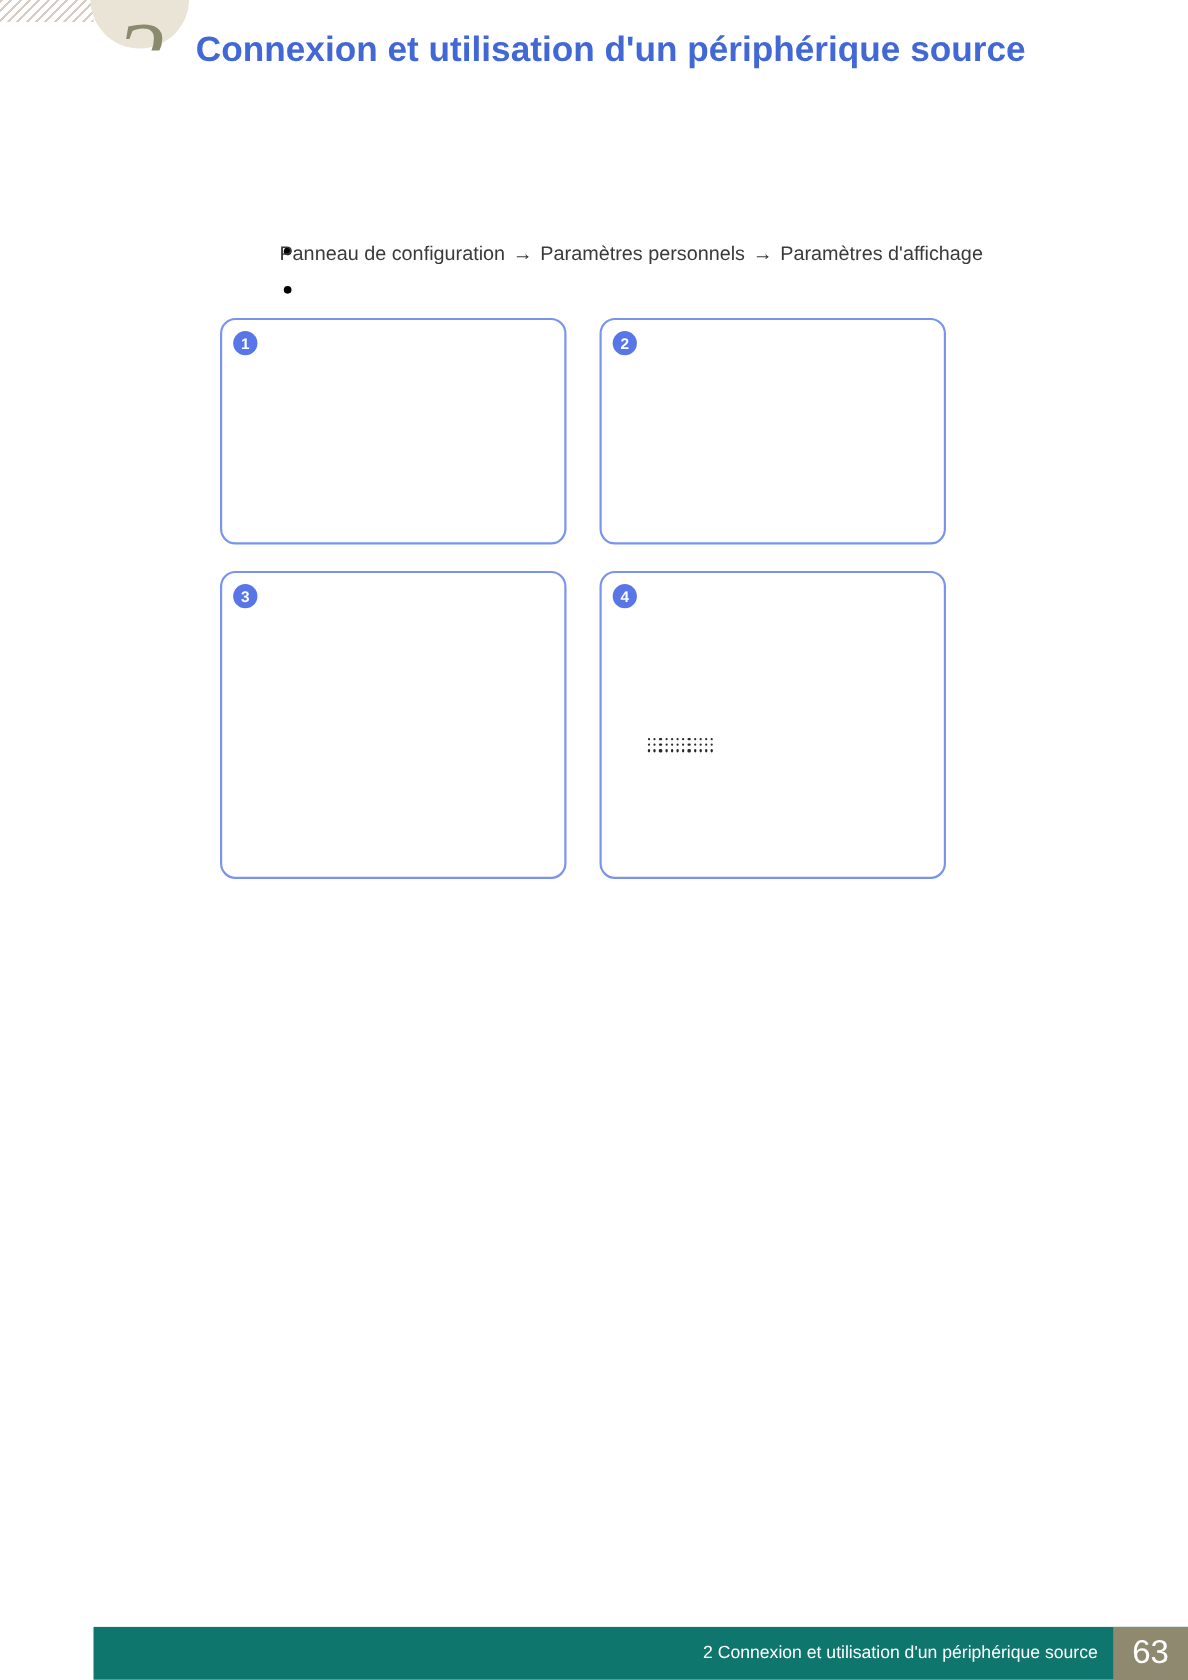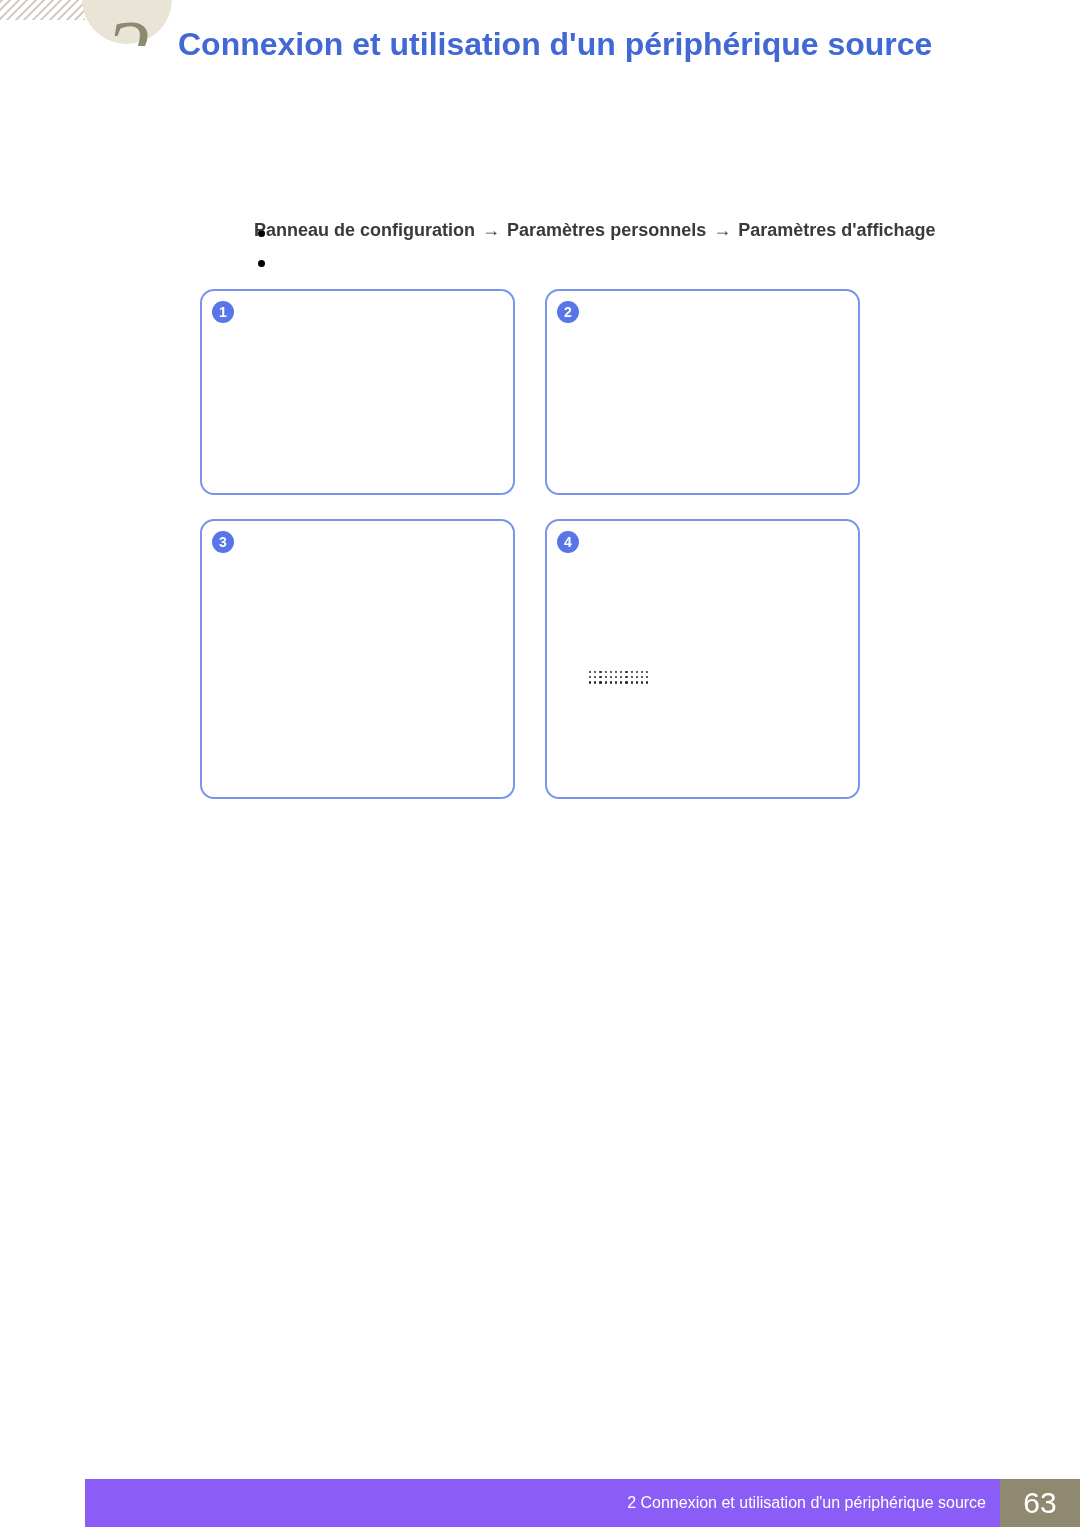--- a/index.html
+++ b/index.html
@@ -73,24 +73,23 @@
     font-weight: 700;
   }
   .nav-path-block {
     position: absolute;
     left: 250px;
     top: 218px;
     width: 720px;
   }
   .nav-row {
     display: flex;
-    align-items: center;
+    align-items: flex-start;
     gap: 4px;
     margin-bottom: 18px;
-    font-weight: bold;
   }
   .bullet {
     width: 7px;
     height: 7px;
     background: #000;
     border-radius: 50%;
     flex-shrink: 0;
     margin-top: 7px;
     margin-left: 8px;
     margin-right: -2px;
@@ -163,35 +162,35 @@
     height: 2.2px;
     background: #2a2a2a;
     border-radius: 50%;
   }
   .footer {
     position: absolute;
     left: 85px;
     bottom: 0;
     right: 0;
     height: 48px;
-    background: #8b5cf6;
+    background: #0f766e;
     display: flex;
     align-items: stretch;
     justify-content: flex-end;
   }
   .footer .ftext {
     color: #ffffff;
     font-size: 16px;
     align-self: center;
     padding-right: 14px;
   }
   .footer .pnum {
     background: #8f8a6f;
     color: #ffffff;
-    width: 80px;
+    width: 68px;
     display: flex;
     align-items: center;
     justify-content: center;
     font-size: 30px;
   }
 </style>
 </head>
 <body>
 
 <div class="page">

